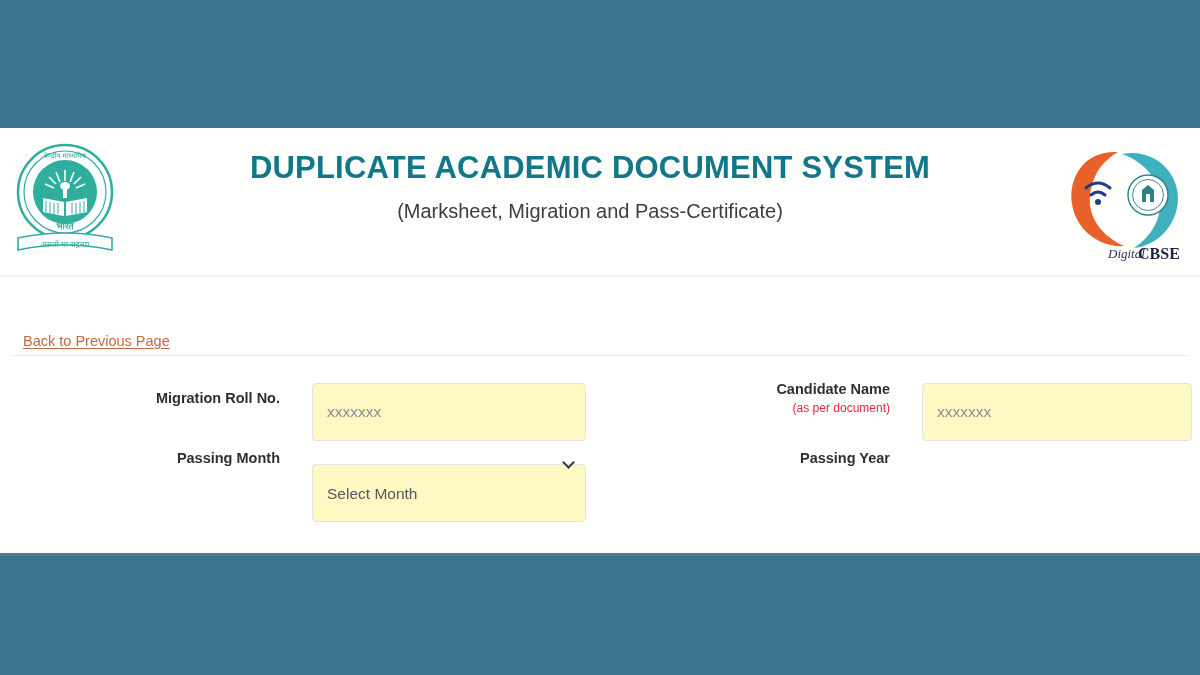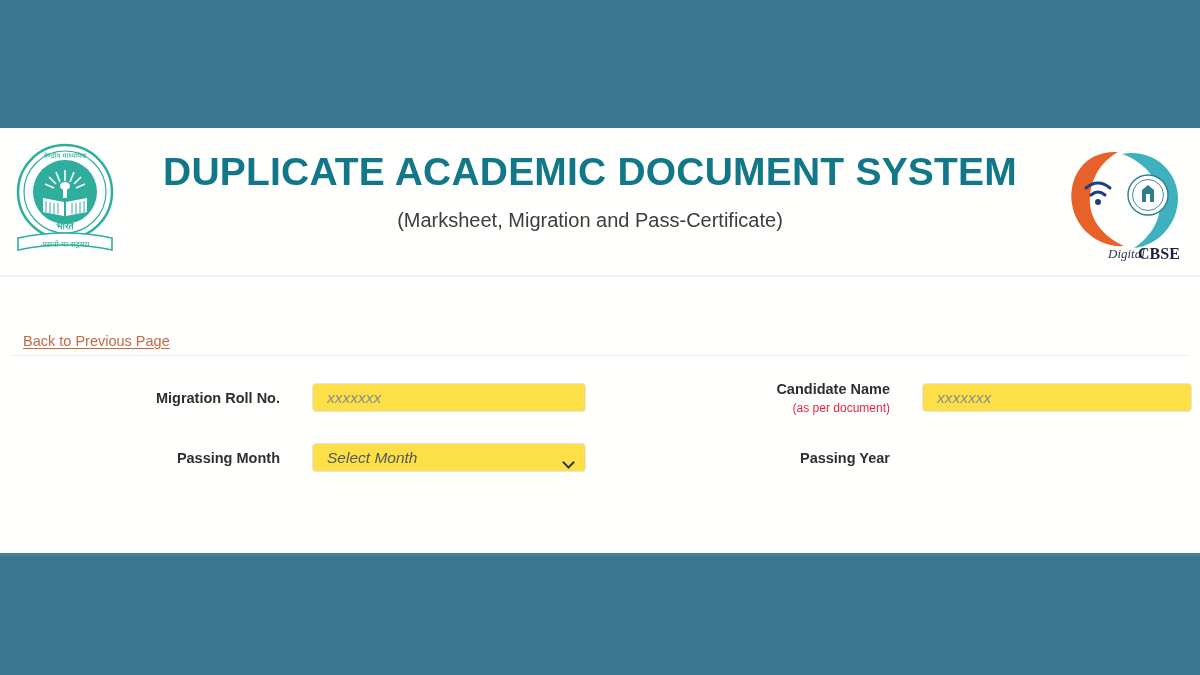--- a/index.html
+++ b/index.html
@@ -48,21 +48,21 @@
   .logo-right {
     position: absolute; right: 14px; top: 10px;
     width: 124px; height: 126px;
   }
   .header-titles {
     position: absolute; left: 140px; right: 160px; top: 22px;
     text-align: center;
   }
   .title-main {
     color: #13778a;
-    font-size: 39px;
+    font-size: 31px;
     font-weight: bold;
     letter-spacing: 0.2px;
     line-height: 1.15;
     margin: 0 0 14px 0;
     white-space: nowrap;
   }
   .title-sub {
     color: #3d3d3d;
     font-size: 20px;
     font-weight: normal;
@@ -107,37 +107,37 @@
   .fld-label .sub-note {
     display: block;
     color: #e0274a;
     font-weight: normal;
     font-size: 12px;
     margin-top: 3px;
   }
 
   .fld-control {
     position: absolute;
-    height: 29px;
+    height: 58px;
     border: 1px solid #e2e4e6;
     border-radius: 4px;
-    background: #fde047;
+    background: #fef9c3;
     font-family: "Liberation Sans", sans-serif;
     font-size: 15.5px;
     color: #5d6062;
     padding: 0 14px;
     outline: none;
-    font-style: italic;
   }
   .fld-control::placeholder { color: #8a8d90; }
   select.fld-control {
     -webkit-appearance: none;
     appearance: none;
     color: #55585b;
     padding-right: 44px;
+    margin-top: 21px;
   }
   .sel-wrap { position: absolute; }
   .sel-wrap .chev {
     position: absolute;
     right: 13px; top: 15px;
     width: 9px; height: 9px;
     border-right: 2px solid #33363a;
     border-bottom: 2px solid #33363a;
     transform: rotate(45deg);
     pointer-events: none;

